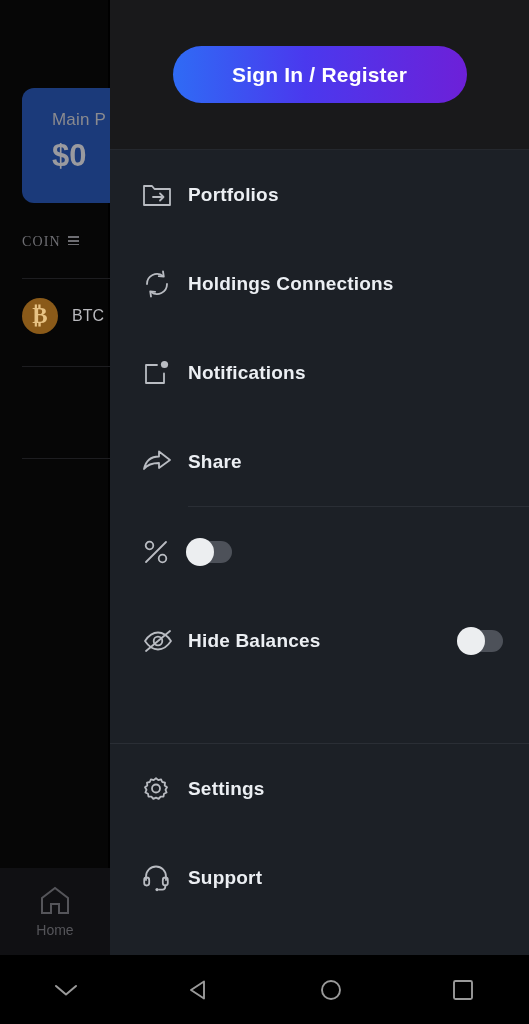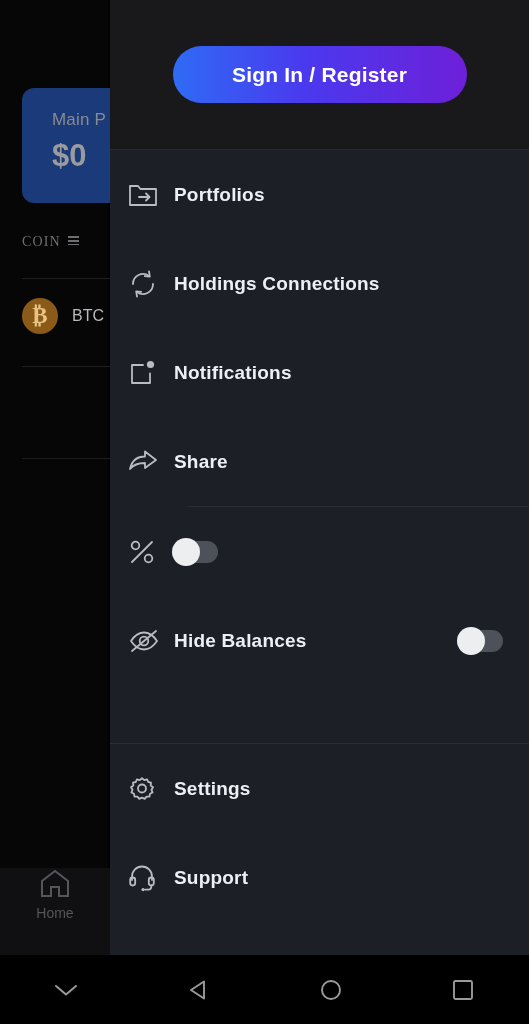--- a/index.html
+++ b/index.html
@@ -38,21 +38,21 @@
   .coin-row.r2 { top:388px; }
   .coin-sym { color:#b9b9bd; font-size:16px; }
   .coin-badge { width:36px; height:36px; border-radius:50%; display:flex; align-items:center; justify-content:center; }
   .coin-badge.btc { background:#8a5a19; color:#e8c384; font-size:23px; font-weight:bold; font-family:"Liberation Serif", serif; }
   .coin-badge.eth { background:transparent; }
   .bg-divider { position:absolute; left:22px; width:120px; height:1px; background:#1d1d20; }
 
   #bg-tabbar {
     position:absolute; left:0; top:868px; width:110px; height:87px;
     background:#101013; display:flex; flex-direction:column;
-    align-items:center; gap:7px;
+    align-items:center; justify-content:center; gap:7px;
   }
   #bg-tabbar .tb-label { color:#55555a; font-size:14px; }
 
   
   #drawer {
     position:absolute; left:110px; top:0; width:419px; height:1021px;
     background:#1c2026;
   }
   #drawer-header {
     height:150px; background:#19191b;
@@ -62,21 +62,21 @@
   #signin-btn {
     width:294px; height:57px; border:none; border-radius:29px;
     background:linear-gradient(90deg,#2f6bf5 0%, #4a39ee 45%, #6d20d8 100%);
     color:#fff; font-size:21px; font-weight:bold;
     font-family:"Liberation Sans", sans-serif; cursor:pointer;
     letter-spacing:.2px;
   }
 
   .menu-item {
     position:relative; height:89px; display:flex; align-items:center;
-    padding-left:18px; padding-right:26px; cursor:pointer;
+    padding-left:32px; padding-right:26px; cursor:pointer;
   }
   .menu-item .mi-icon {
     width:46px; flex:0 0 46px; display:flex; align-items:center; justify-content:flex-start;
   }
   .menu-item .mi-label {
     color:#eceff3; font-size:19px; font-weight:bold; letter-spacing:.2px; flex:1;
   }
 
   .divider-inset { height:1px; background:#2a2e35; margin-left:78px; }
   .divider-full  { height:1px; background:#2a2e35; }

